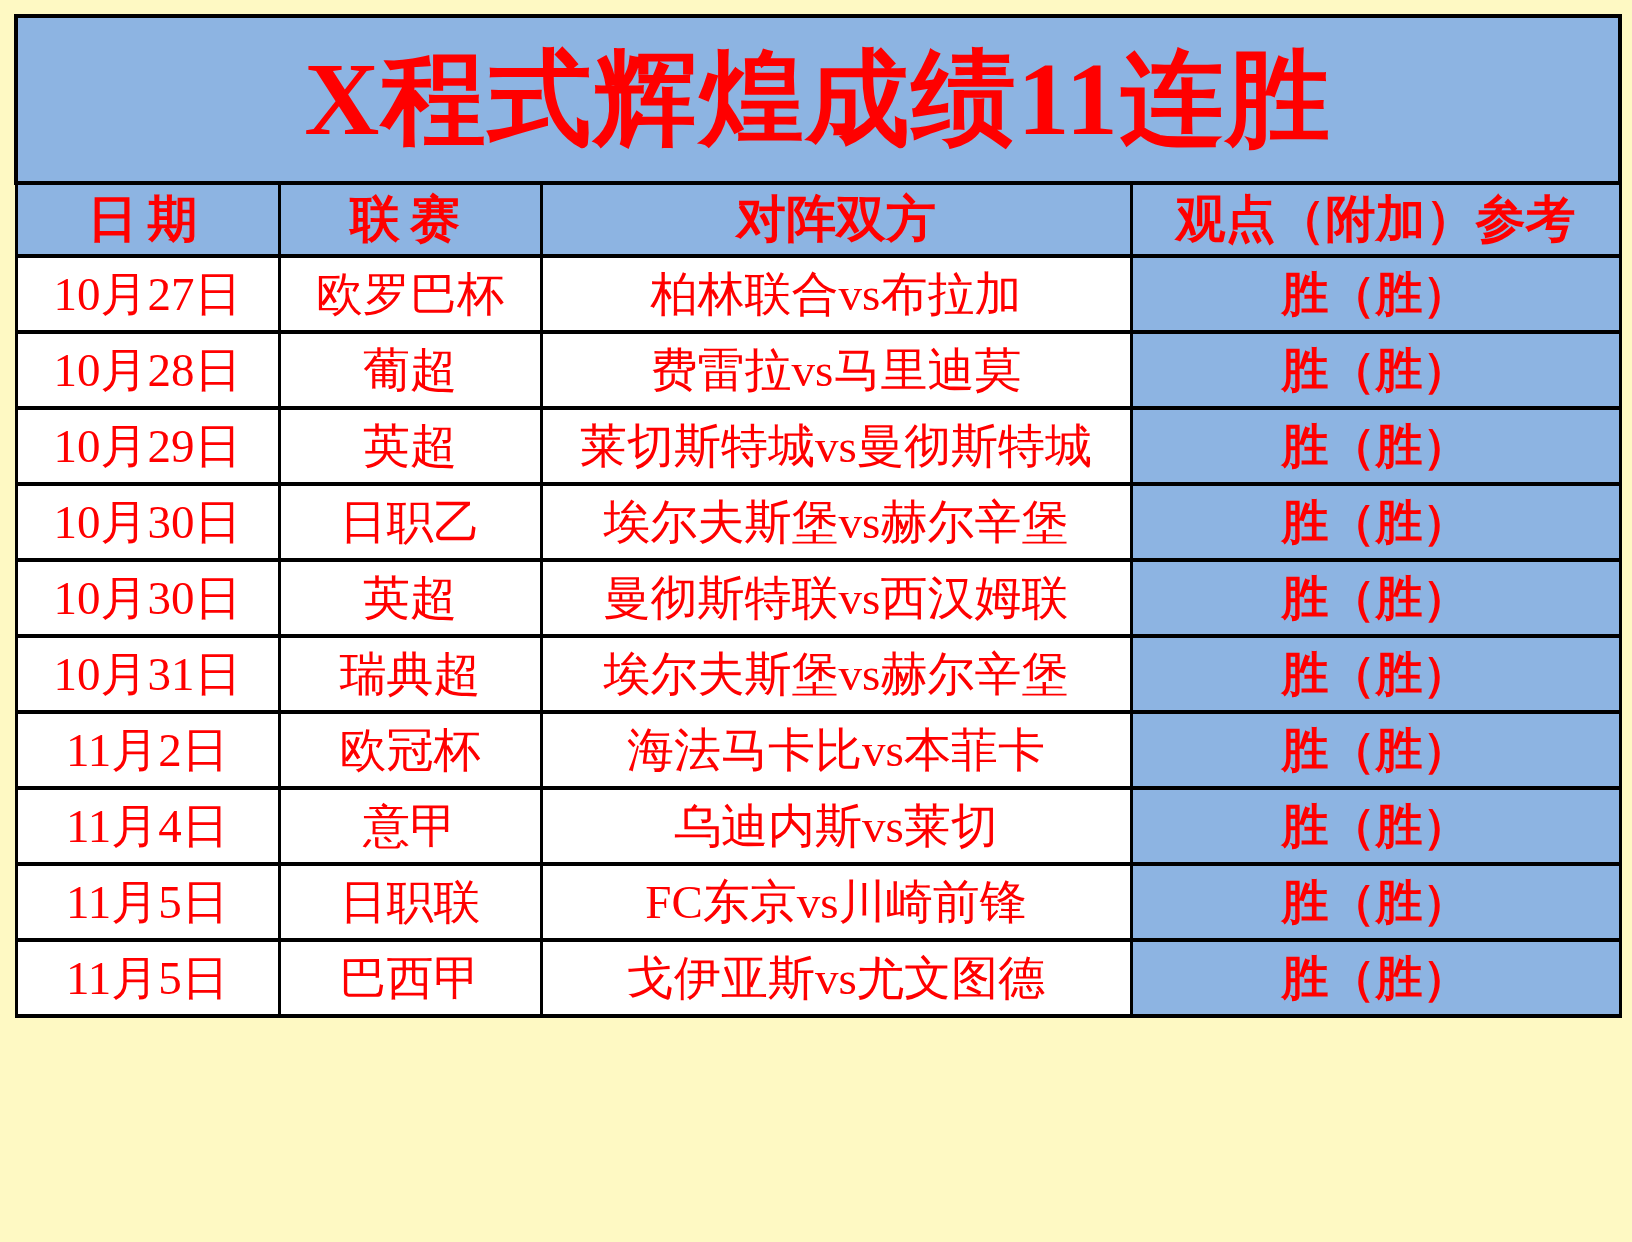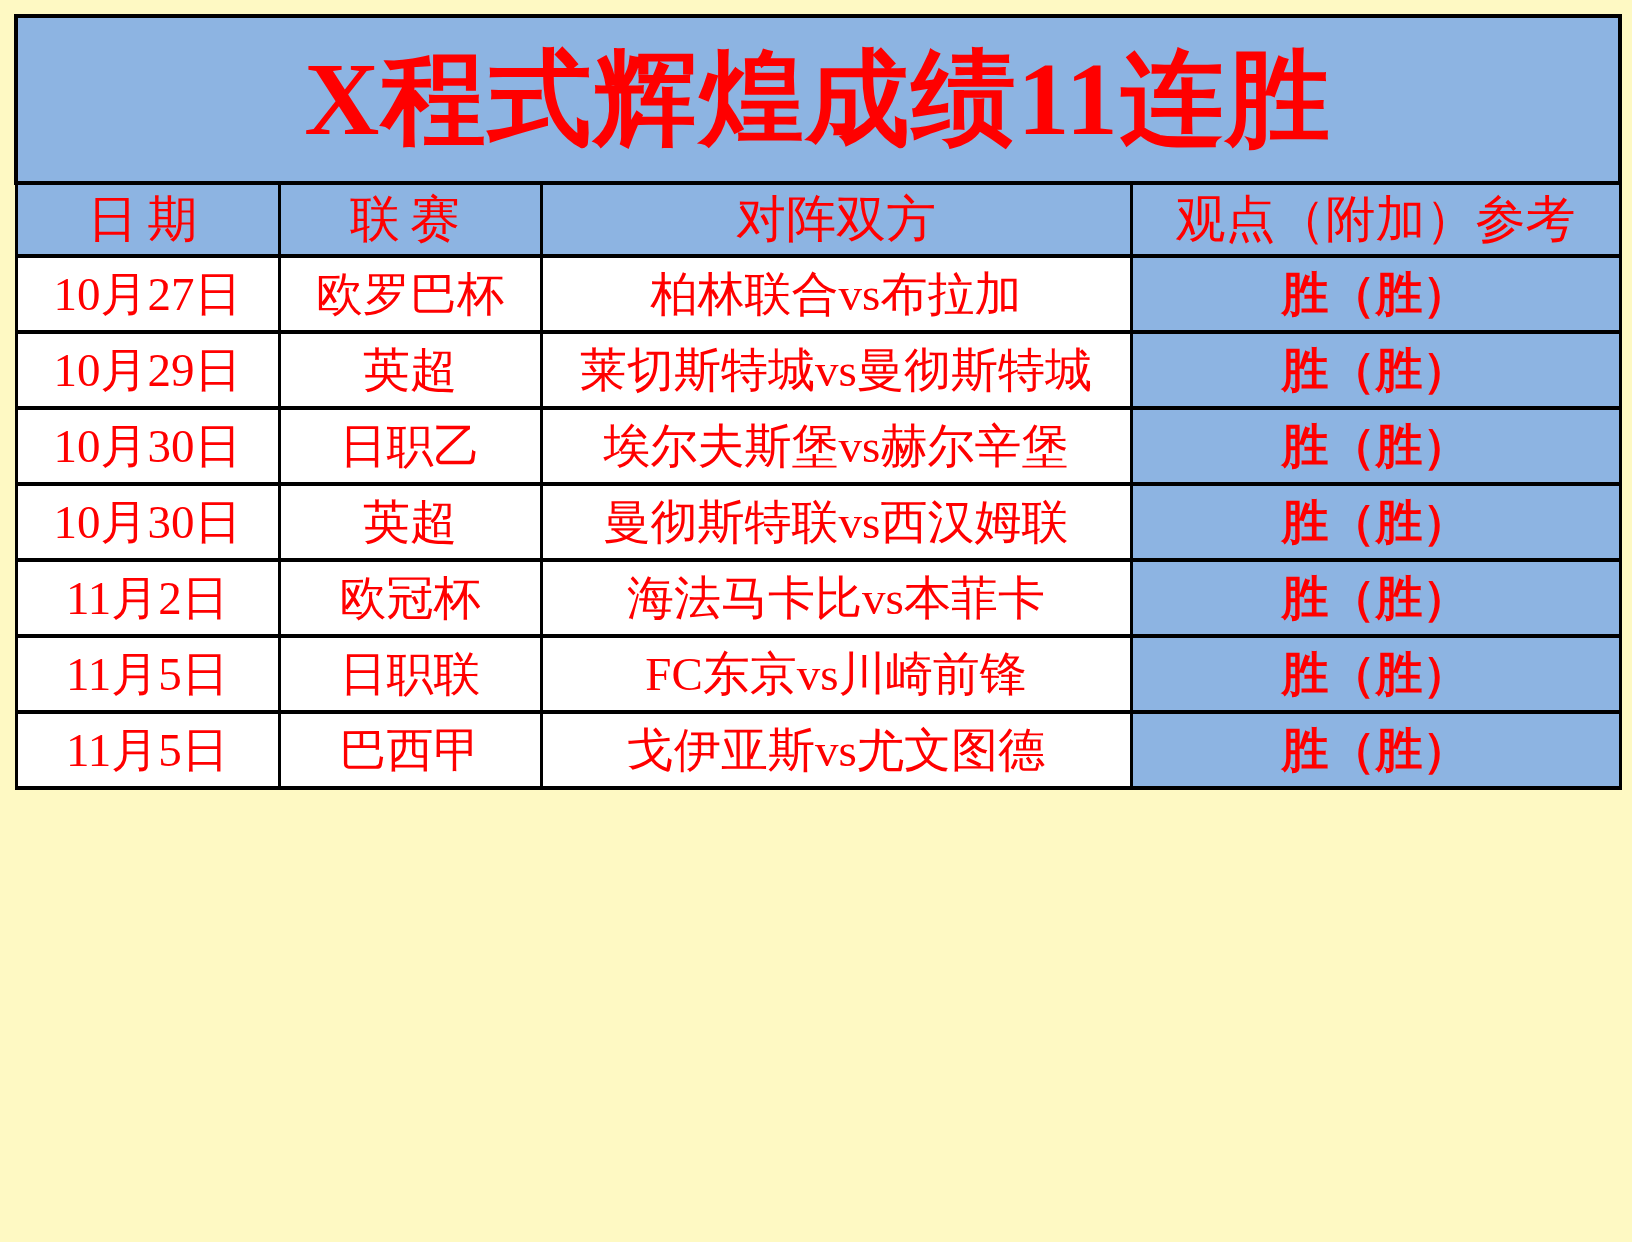--- a/index.html
+++ b/index.html
@@ -40,21 +40,21 @@
     font-size: 104px;
     font-weight: bold;
     letter-spacing: 2px;
     border-width: 4px 4px;
   }
   tr.header-row th {
     height: 69px;
     background: #8DB4E2;
     color: #FF0000;
     font-size: 50px;
-    font-weight: normal;
+    font-weight: bold;
   }
   tr.header-row th.h-date, tr.header-row th.h-league {
     letter-spacing: 10px;
   }
   tbody tr.data-row td {
     height: 72px;
     background: #ffffff;
     color: #FF0000;
     font-size: 47px;
     font-weight: 500;
@@ -87,41 +87,59 @@
       </tr>
     </thead>
     <tbody>
         <tr class="data-row">
           <td class="date">10月27日</td>
           <td class="league">欧罗巴杯</td>
           <td class="match">柏林联合vs布拉加</td>
           <td class="result">胜（胜）</td>
         </tr>
         <tr class="data-row">
+          <td class="date">10月28日</td>
+          <td class="league">葡超</td>
+          <td class="match">费雷拉vs马里迪莫</td>
+          <td class="result">胜（胜）</td>
+        </tr>
+        <tr class="data-row">
           <td class="date">10月29日</td>
           <td class="league">英超</td>
           <td class="match">莱切斯特城vs曼彻斯特城</td>
           <td class="result">胜（胜）</td>
         </tr>
         <tr class="data-row">
           <td class="date">10月30日</td>
           <td class="league">日职乙</td>
           <td class="match">埃尔夫斯堡vs赫尔辛堡</td>
           <td class="result">胜（胜）</td>
         </tr>
         <tr class="data-row">
           <td class="date">10月30日</td>
           <td class="league">英超</td>
           <td class="match">曼彻斯特联vs西汉姆联</td>
           <td class="result">胜（胜）</td>
         </tr>
         <tr class="data-row">
+          <td class="date">10月31日</td>
+          <td class="league">瑞典超</td>
+          <td class="match">埃尔夫斯堡vs赫尔辛堡</td>
+          <td class="result">胜（胜）</td>
+        </tr>
+        <tr class="data-row">
           <td class="date">11月2日</td>
           <td class="league">欧冠杯</td>
           <td class="match">海法马卡比vs本菲卡</td>
+          <td class="result">胜（胜）</td>
+        </tr>
+        <tr class="data-row">
+          <td class="date">11月4日</td>
+          <td class="league">意甲</td>
+          <td class="match">乌迪内斯vs莱切</td>
           <td class="result">胜（胜）</td>
         </tr>
         <tr class="data-row">
           <td class="date">11月5日</td>
           <td class="league">日职联</td>
           <td class="match">FC东京vs川崎前锋</td>
           <td class="result">胜（胜）</td>
         </tr>
         <tr class="data-row">
           <td class="date">11月5日</td>

